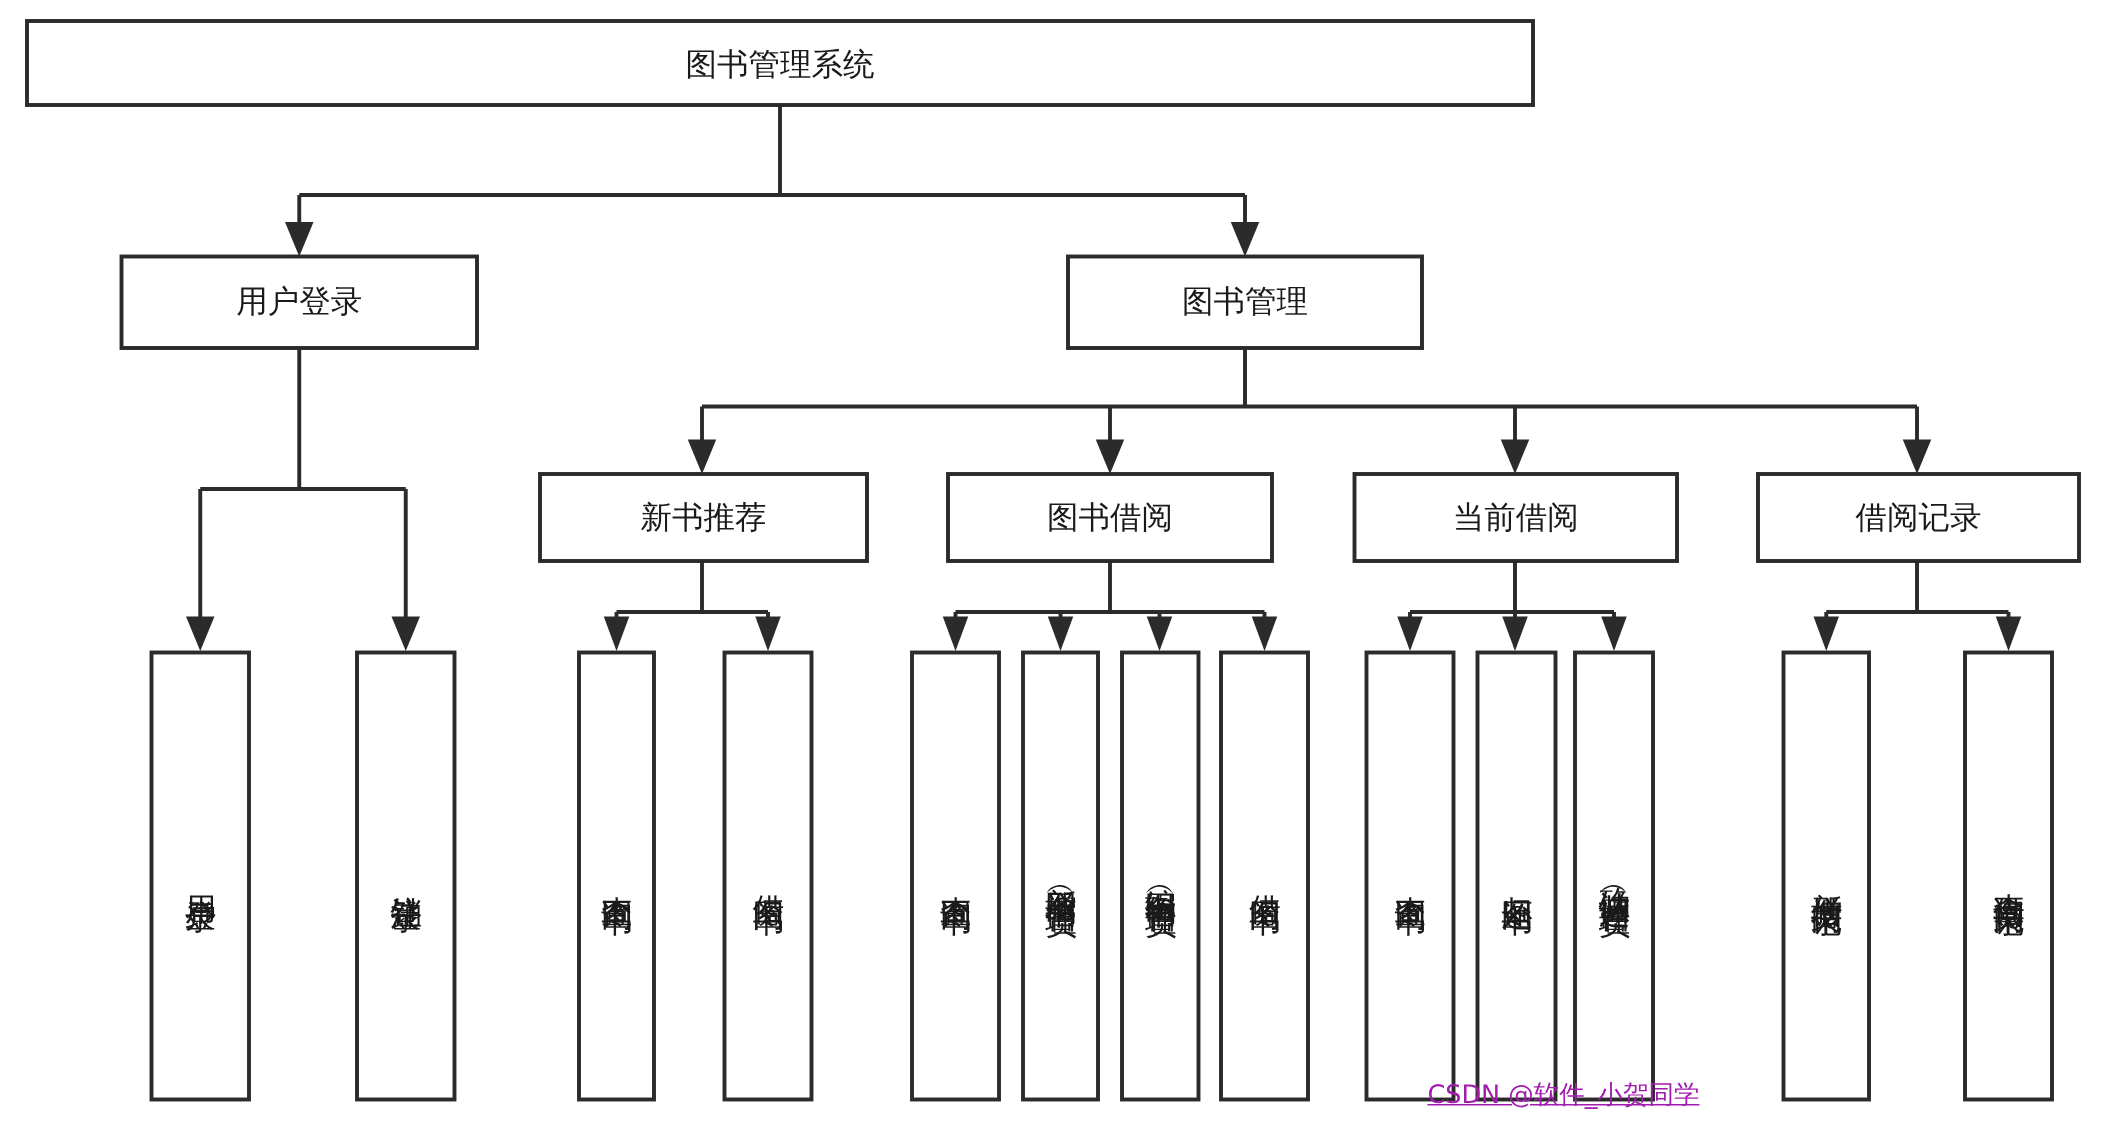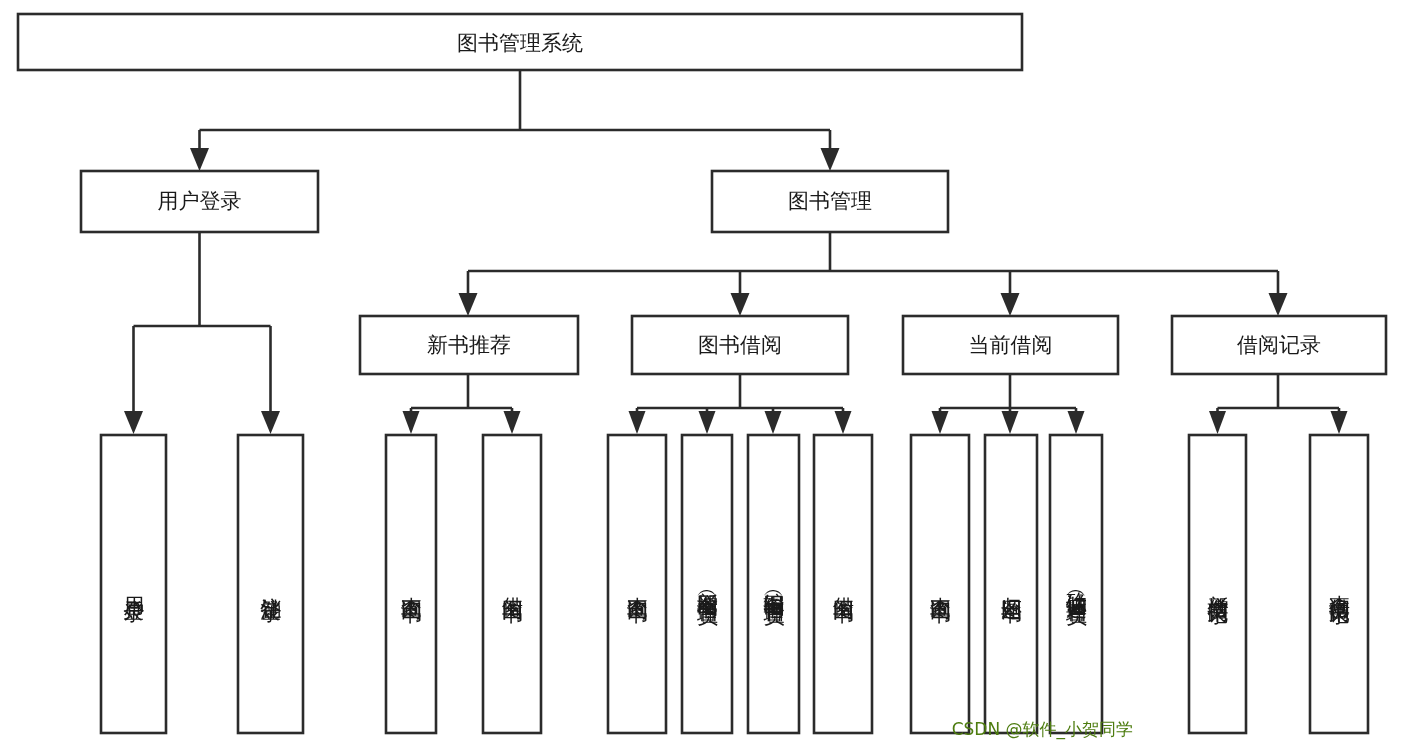--- a/index.html
+++ b/index.html
@@ -62,22 +62,23 @@
     letter-spacing: 2px;
     white-space: nowrap;
     pointer-events: none;
   }
   .watermark {
     position: absolute;
     right: 10px;
     bottom: 6px;
     font-family: "DejaVu Sans", "Liberation Sans", sans-serif;
     font-size: 17px;
-    color: #4d7c0f;
+    color: #a21caf;
     white-space: nowrap;
+    text-decoration: underline;
   }
 </style>
 </head>
 <body>
 
 <div id="diagram-root">
 
   <svg id="tree-svg" viewBox="0 0 1405 747" xmlns="http://www.w3.org/2000/svg">
 
     <g>

